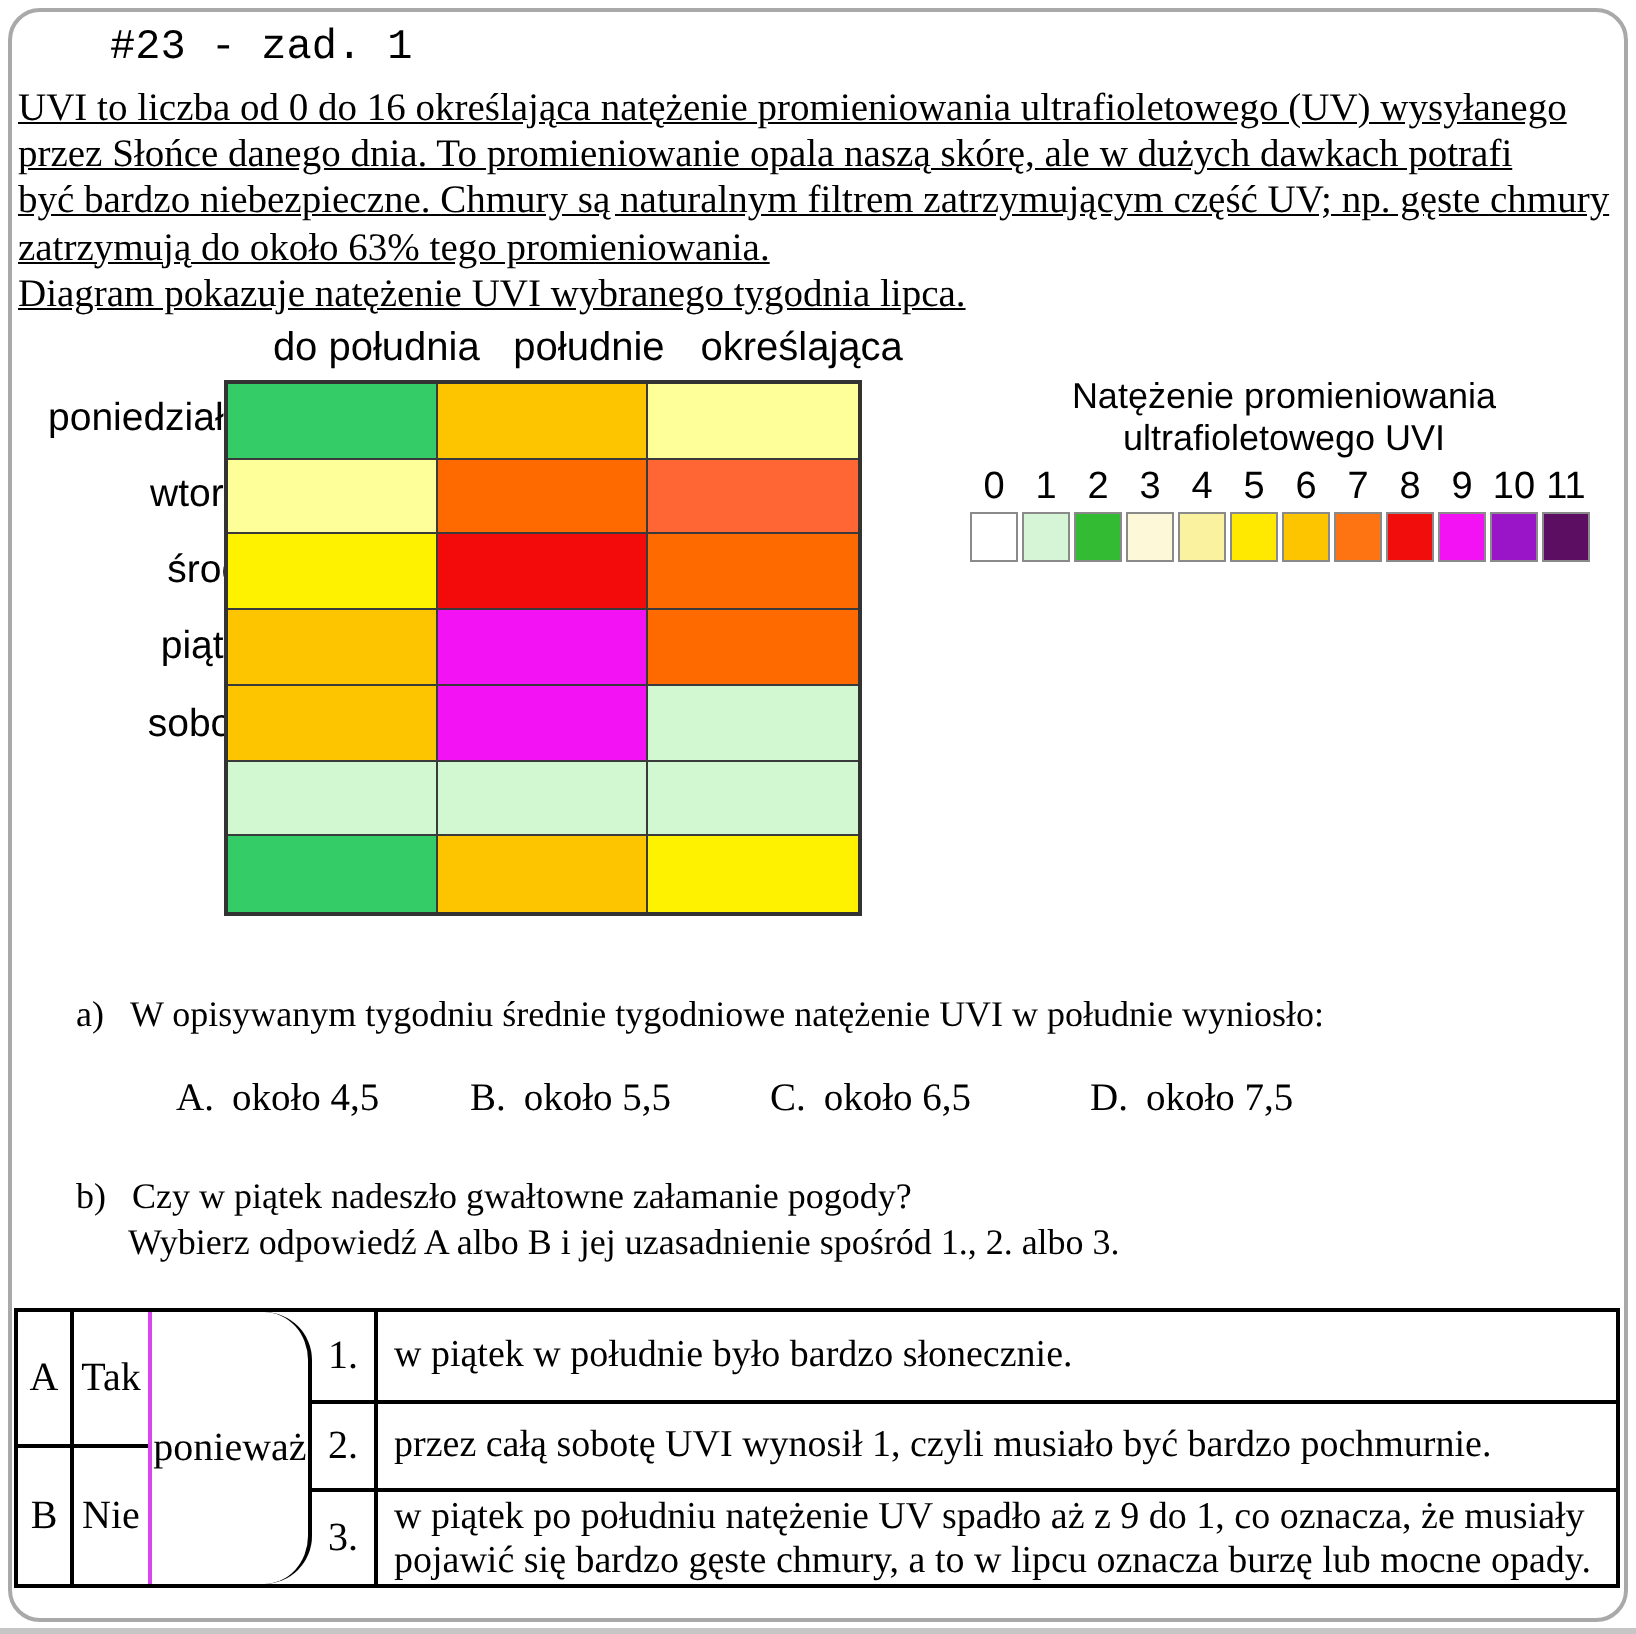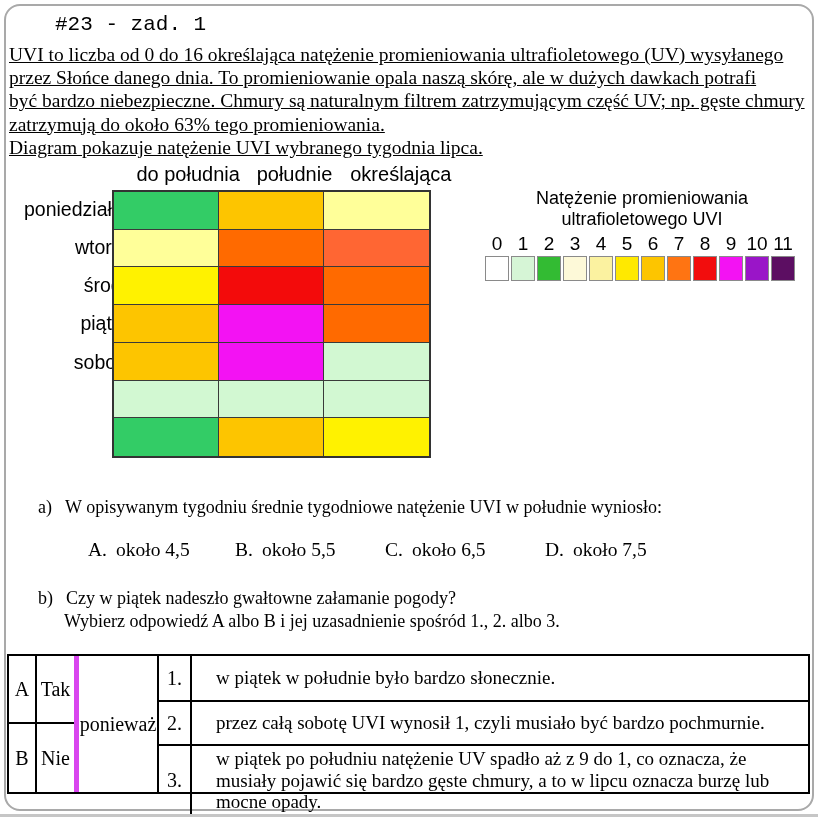--- a/index.html
+++ b/index.html
@@ -44,31 +44,31 @@
   .q-label{display:inline-block;}
   .q-text{margin-left:13px;}
   .options{position:absolute;left:0;top:539px;width:714px;height:26px;font-size:19.5px;}
   .opt{position:absolute;top:0;cursor:default;}
   .opt-text{margin-left:9px;}
 
   
   .answer-table{position:absolute;left:7px;top:654px;width:803px;height:140px;
                 border:2px solid #000;box-sizing:border-box;display:flex;}
   .at-letters{width:26px;border-right:2px solid #000;display:grid;grid-template-rows:1fr 1fr;}
-  .at-values{width:37px;border-right:5px solid #d946ef;display:grid;grid-template-rows:1fr 1fr;}
+  .at-values{width:37px;border-right:2px solid #d946ef;display:grid;grid-template-rows:1fr 1fr;}
   .at-cell{display:flex;align-items:center;justify-content:center;font-size:20px;}
   .at-letters .at-cell:first-child,.at-values .at-cell:first-child{border-bottom:2px solid #000;}
   .at-connector{width:78px;border-right:2px solid #000;display:flex;align-items:center;
-                justify-content:center;font-size:20px;}
+                justify-content:center;font-size:20px;border-radius:24px;}
   .at-right{flex:1;display:grid;grid-template-rows:46px 44px 1fr;}
   .at-row{display:flex;border-bottom:2px solid #000;}
   .at-row:last-child{border-bottom:none;}
   .at-num{width:31px;border-right:2px solid #000;display:flex;align-items:center;
           justify-content:center;font-size:20px;}
-  .at-just{flex:1;display:flex;align-items:center;padding:2px 24px;font-size:19px;
+  .at-just{flex:1;display:flex;align-items:center;padding:2px 8px;font-size:19px;
            line-height:21.5px;}
 </style>
 </head>
 <body>
 
 <div class="page">
   <div class="frame"></div>
 
   <div class="title">#23 - zad. 1</div>
 

